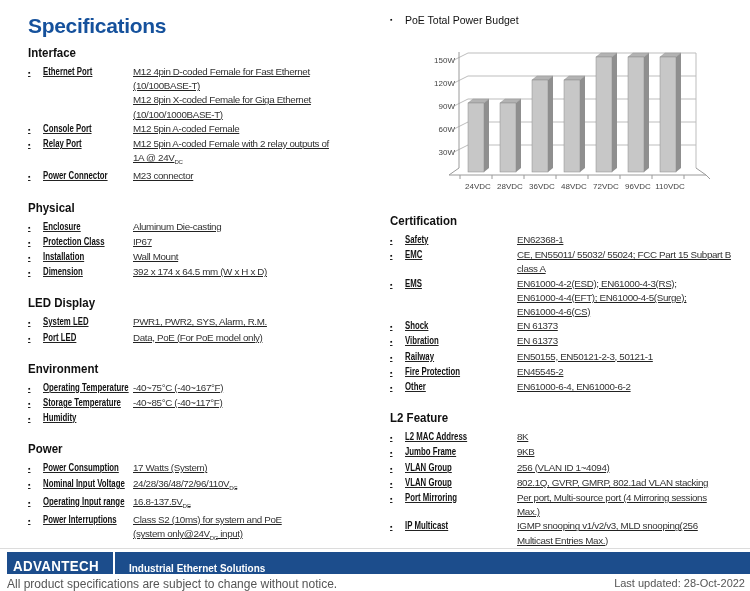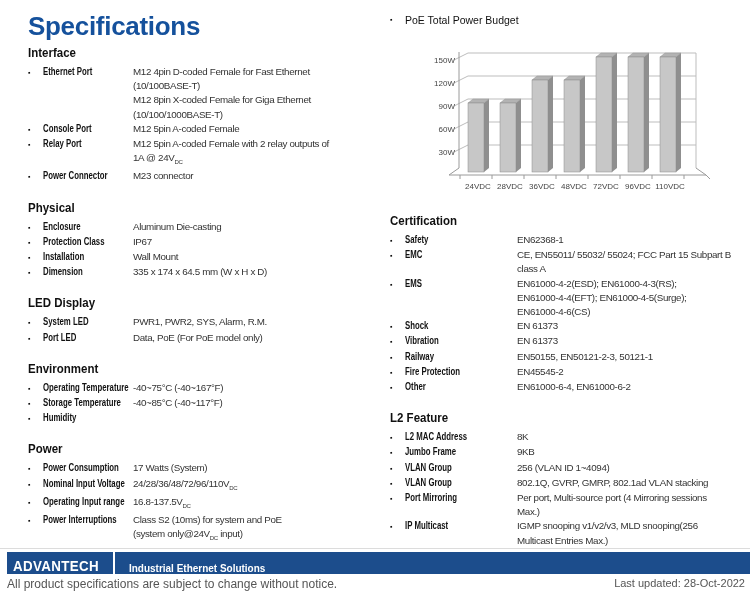--- a/index.html
+++ b/index.html
@@ -1,24 +1,24 @@
 <!DOCTYPE html>
 <html><head>
 <meta charset="utf-8">
 <style>
   html,body{margin:0;padding:0;background:#fff;}
   .page{position:relative;width:750px;height:591px;background:#fff;overflow:hidden;
         font-family:"Liberation Sans",sans-serif;color:#222;}
   .col-left{position:absolute;left:28px;top:14px;width:347px;}
   .col-right{position:absolute;left:390px;top:12px;width:352px;}
-  .title{font-size:26px;font-weight:bold;color:#15519c;margin:0 0 8px 0;line-height:24px;letter-spacing:-.3px;}
+  .title{font-size:21px;font-weight:bold;color:#15519c;margin:0 0 8px 0;line-height:24px;letter-spacing:-.3px;}
   h3.sec{font-size:12.5px;font-weight:bold;color:#101010;margin:16px 0 5px 0;line-height:14px;
          transform:scaleX(.92);transform-origin:left;white-space:nowrap;}
   .sections > h3.sec:first-child{margin-top:6px;}
-  .row{display:grid;line-height:14.2px;font-size:9.8px;}
+  .row{display:grid;line-height:14.2px;font-size:9.8px;text-decoration:underline;}
   .col-left .row{grid-template-columns:15px 90px 1fr;}
   .col-right .row{grid-template-columns:15px 112px 1fr;}
   .row .lbl{font-weight:bold;font-size:10px;white-space:nowrap;transform:scaleX(.78);transform-origin:left;color:#111;}
   .row .val{white-space:pre-line;letter-spacing:-.35px;color:#333;}
   .row .val sub, .poe-hd sub{font-size:.62em;}
   .bullet{font-size:7px;line-height:14.2px;color:#111;padding-top:1px;}
   .poe-hd{display:grid;grid-template-columns:15px 1fr;font-weight:normal;font-size:10.5px;line-height:16px;color:#111;}
   .chart{width:320px;height:170px;margin:10px 0 0 40px;}
   .chart svg{font-family:"Liberation Sans",sans-serif;}
   .footer-rule{position:absolute;left:0;right:0;top:548px;height:1px;background:#dcdcdc;}
@@ -77,21 +77,21 @@
           <span class="val">IP67</span>
         </div>
         <div class="row">
           <span class="bullet">▪</span>
           <span class="lbl">Installation</span>
           <span class="val">Wall Mount</span>
         </div>
         <div class="row">
           <span class="bullet">▪</span>
           <span class="lbl">Dimension</span>
-          <span class="val">335 x 174 x 64.5 mm (W x H x D)</span>
+          <span class="val">392 x 174 x 64.5 mm (W x H x D)</span>
         </div>
         <h3 class="sec">LED Display</h3>
         <div class="row">
           <span class="bullet">▪</span>
           <span class="lbl">System LED</span>
           <span class="val">PWR1, PWR2, SYS, Alarm, R.M.</span>
         </div>
         <div class="row">
           <span class="bullet">▪</span>
           <span class="lbl">Port LED</span>

